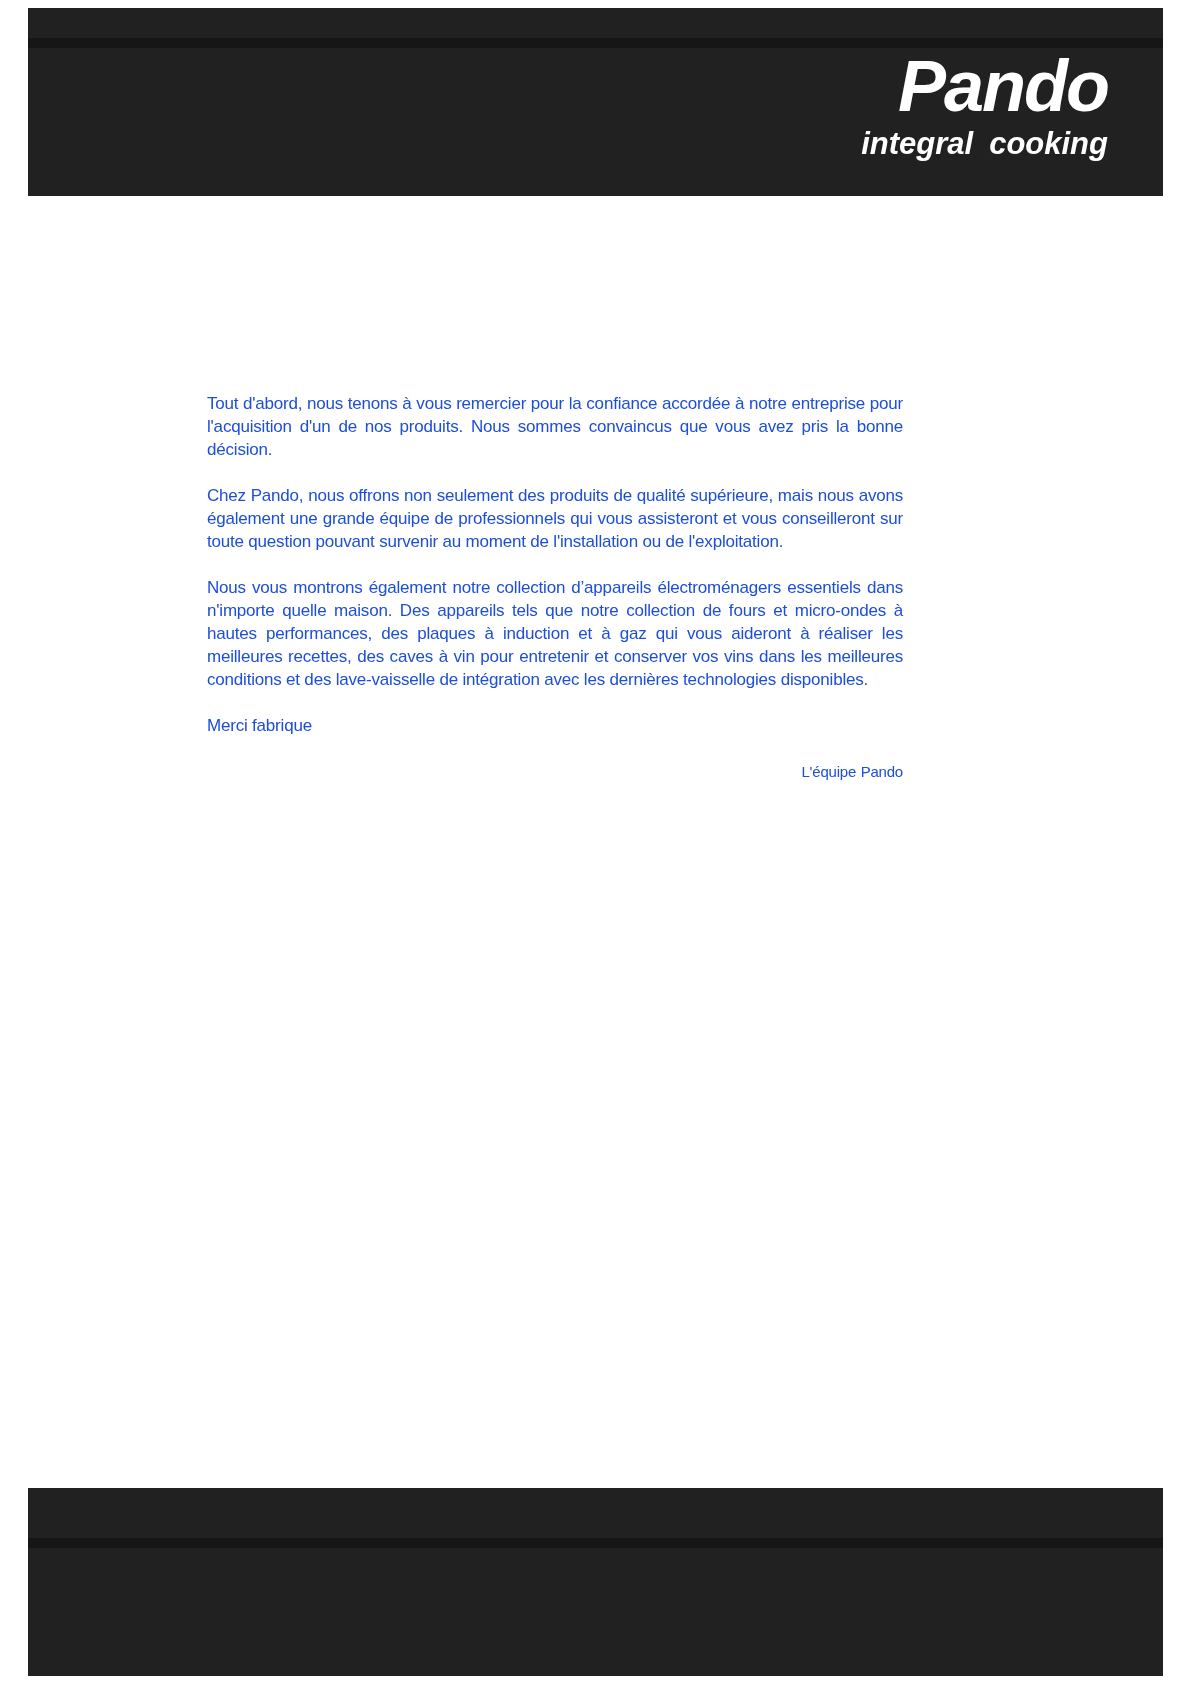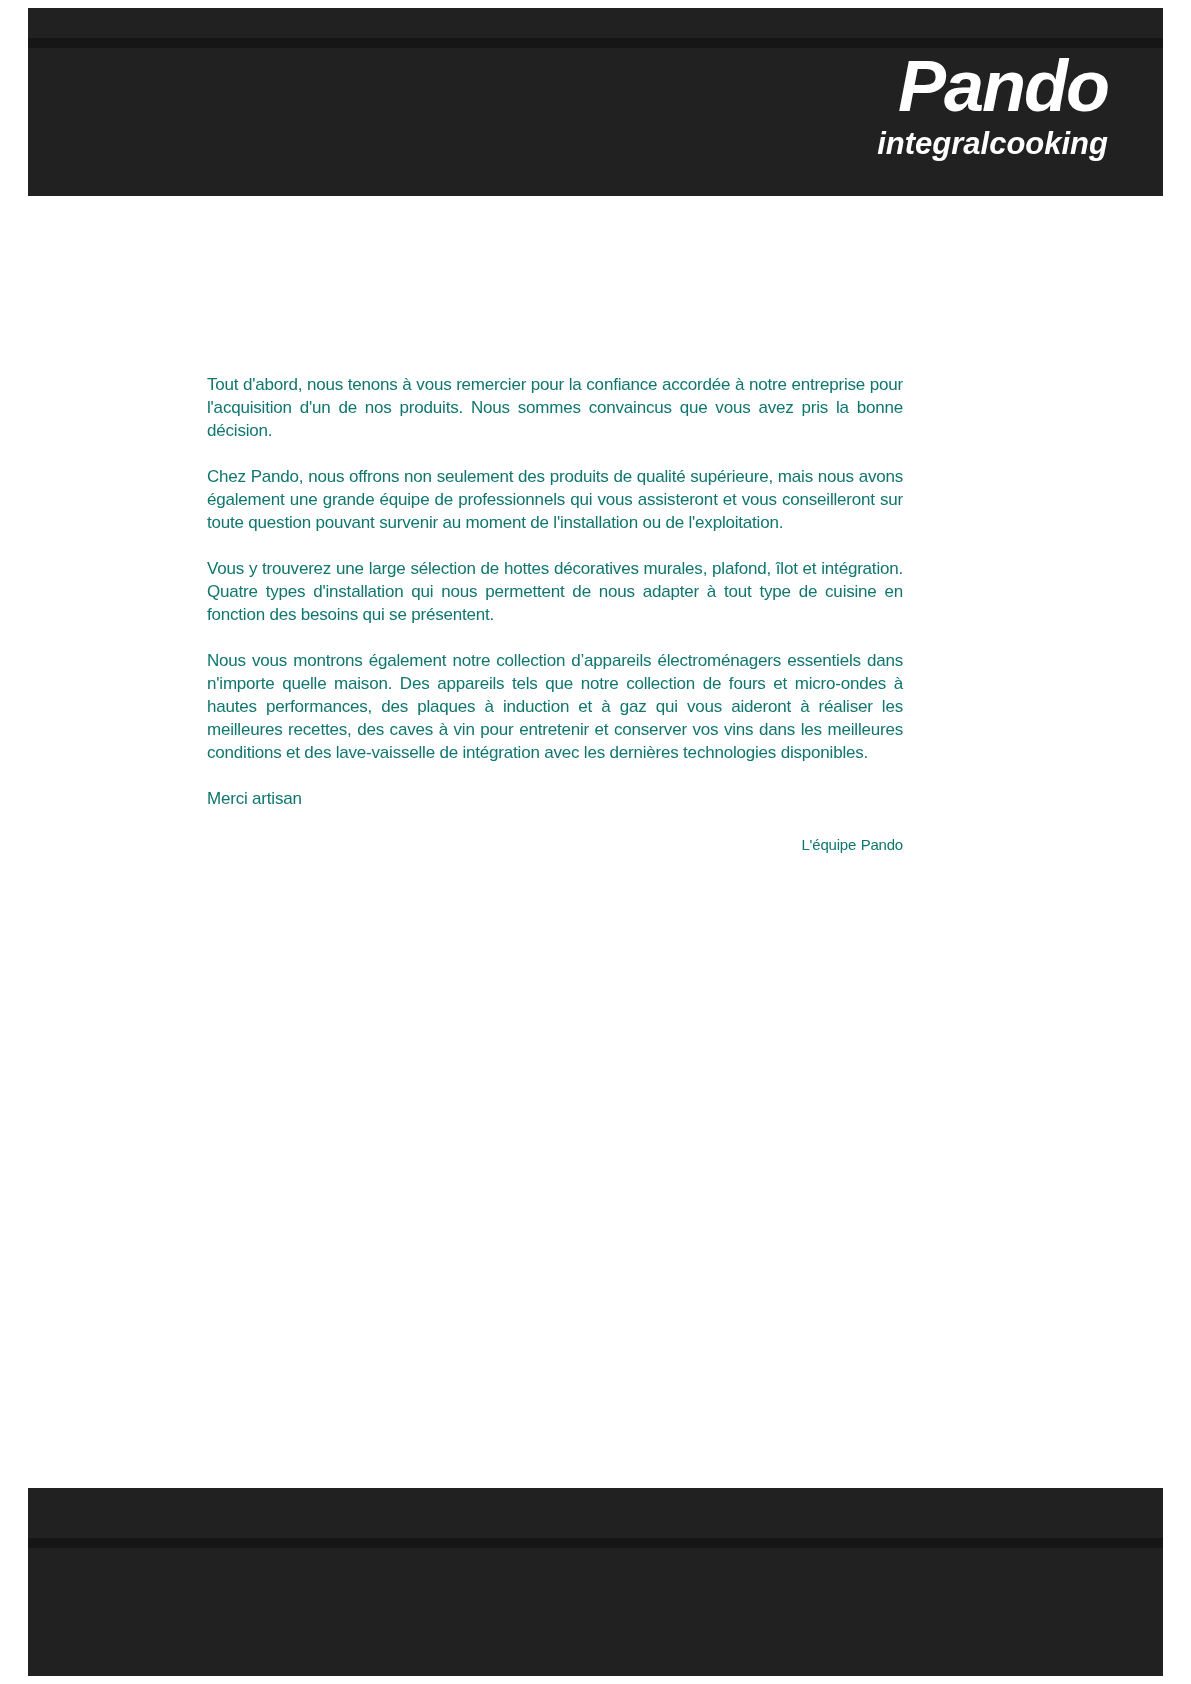--- a/index.html
+++ b/index.html
@@ -53,29 +53,30 @@
     font-size: 31px;
     font-style: italic;
     margin-top: 6px;
     letter-spacing: 0px;
   }
   .logo-secondary .light {
     font-weight: bold;
   }
   .logo-secondary .bold {
     font-weight: bold;
+    margin-left: 16px;
   }
 
   
   .letter {
     position: absolute;
     left: 207px;
     width: 696px;
-    top: 373px;
-    color: #0f766e;
+    top: 392px;
+    color: #1d4ed8;
     font-size: 17px;
     line-height: 23px;
     letter-spacing: -0.2px;
   }
   .letter p {
     margin: 0 0 23px 0;
     text-align: justify;
   }
   .letter .closing {
     text-align: left;
@@ -121,23 +122,22 @@
       <span class="logo-primary">Pando</span>
       <span class="logo-secondary">
         <span class="light">integral</span><span class="bold">cooking</span>
       </span>
     </div>
   </div>
 
   <div class="letter">
     <p>Tout d'abord, nous tenons à vous remercier pour la confiance accordée à notre entreprise pour l'acquisition d'un de nos produits. Nous sommes convaincus que vous avez pris la bonne décision.</p>
     <p>Chez Pando, nous offrons non seulement des produits de qualité supérieure, mais nous avons également une grande équipe de professionnels qui vous assisteront et vous conseilleront sur toute question pouvant survenir au moment de l'installation ou de l'exploitation.</p>
-    <p>Vous y trouverez une large sélection de hottes décoratives murales, plafond, îlot et intégration. Quatre types d'installation qui nous permettent de nous adapter à tout type de cuisine en fonction des besoins qui se présentent.</p>
     <p>Nous vous montrons également notre collection d’appareils électroménagers essentiels dans n'importe quelle maison. Des appareils tels que notre collection de fours et micro-ondes à hautes performances, des plaques à induction et à gaz qui vous aideront à réaliser les meilleures recettes, des caves à vin pour entretenir et conserver vos vins dans les meilleures conditions et des lave-vaisselle de intégration avec les dernières technologies disponibles.</p>
-    <p class="closing">Merci artisan</p>
+    <p class="closing">Merci fabrique</p>
     <p class="signature">
       <span class="sig-prefix">L'équipe</span>
       <span class="sig-brand">Pando</span>
     </p>
   </div>
 
   <div class="footer-band">
     <div class="band-stripe-footer"></div>
   </div>
 

